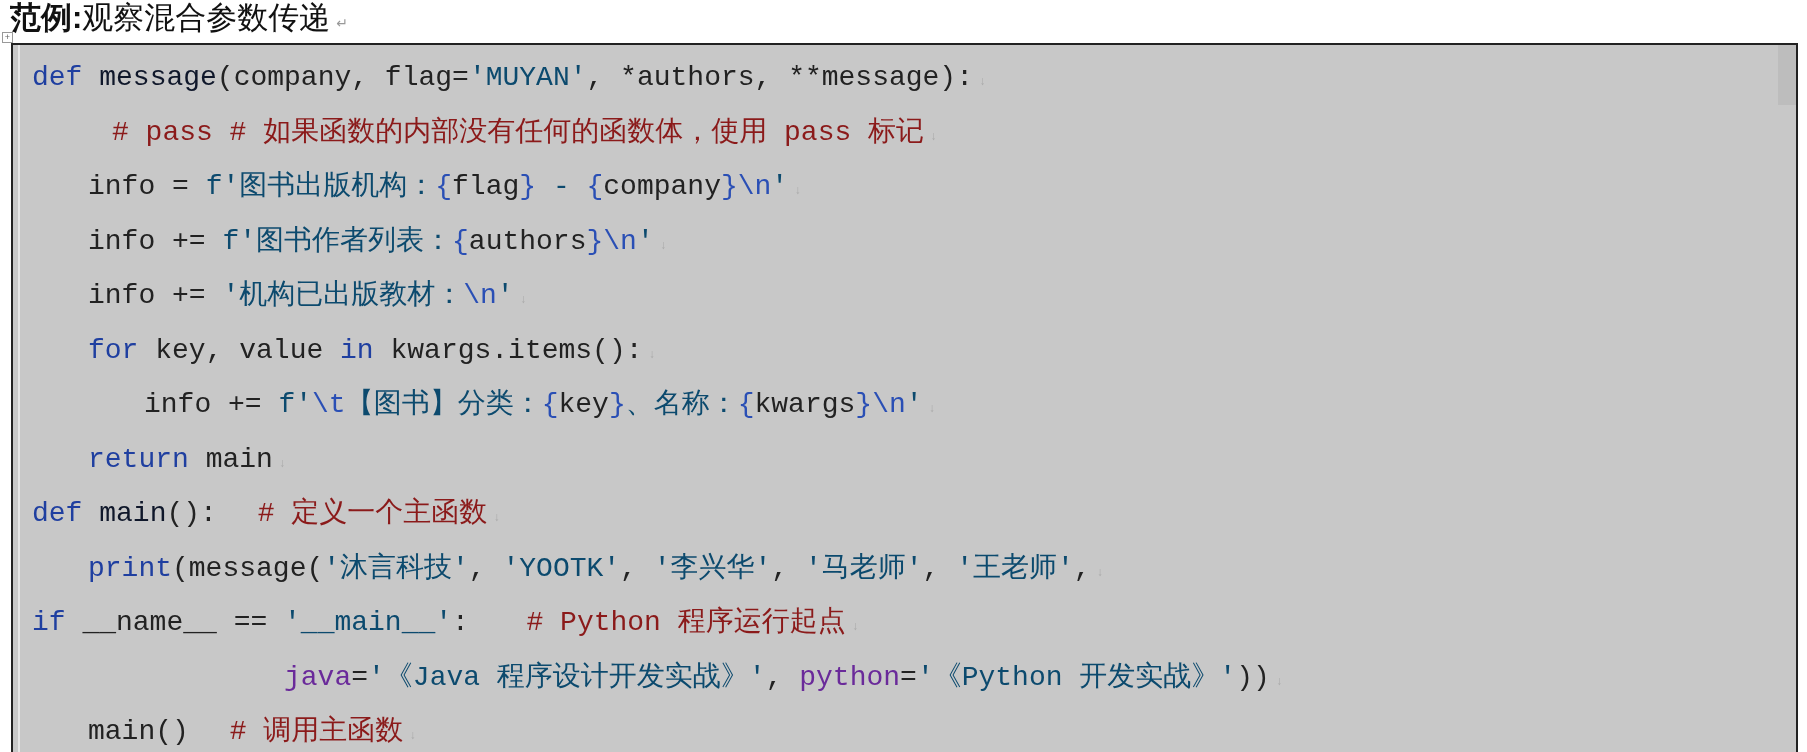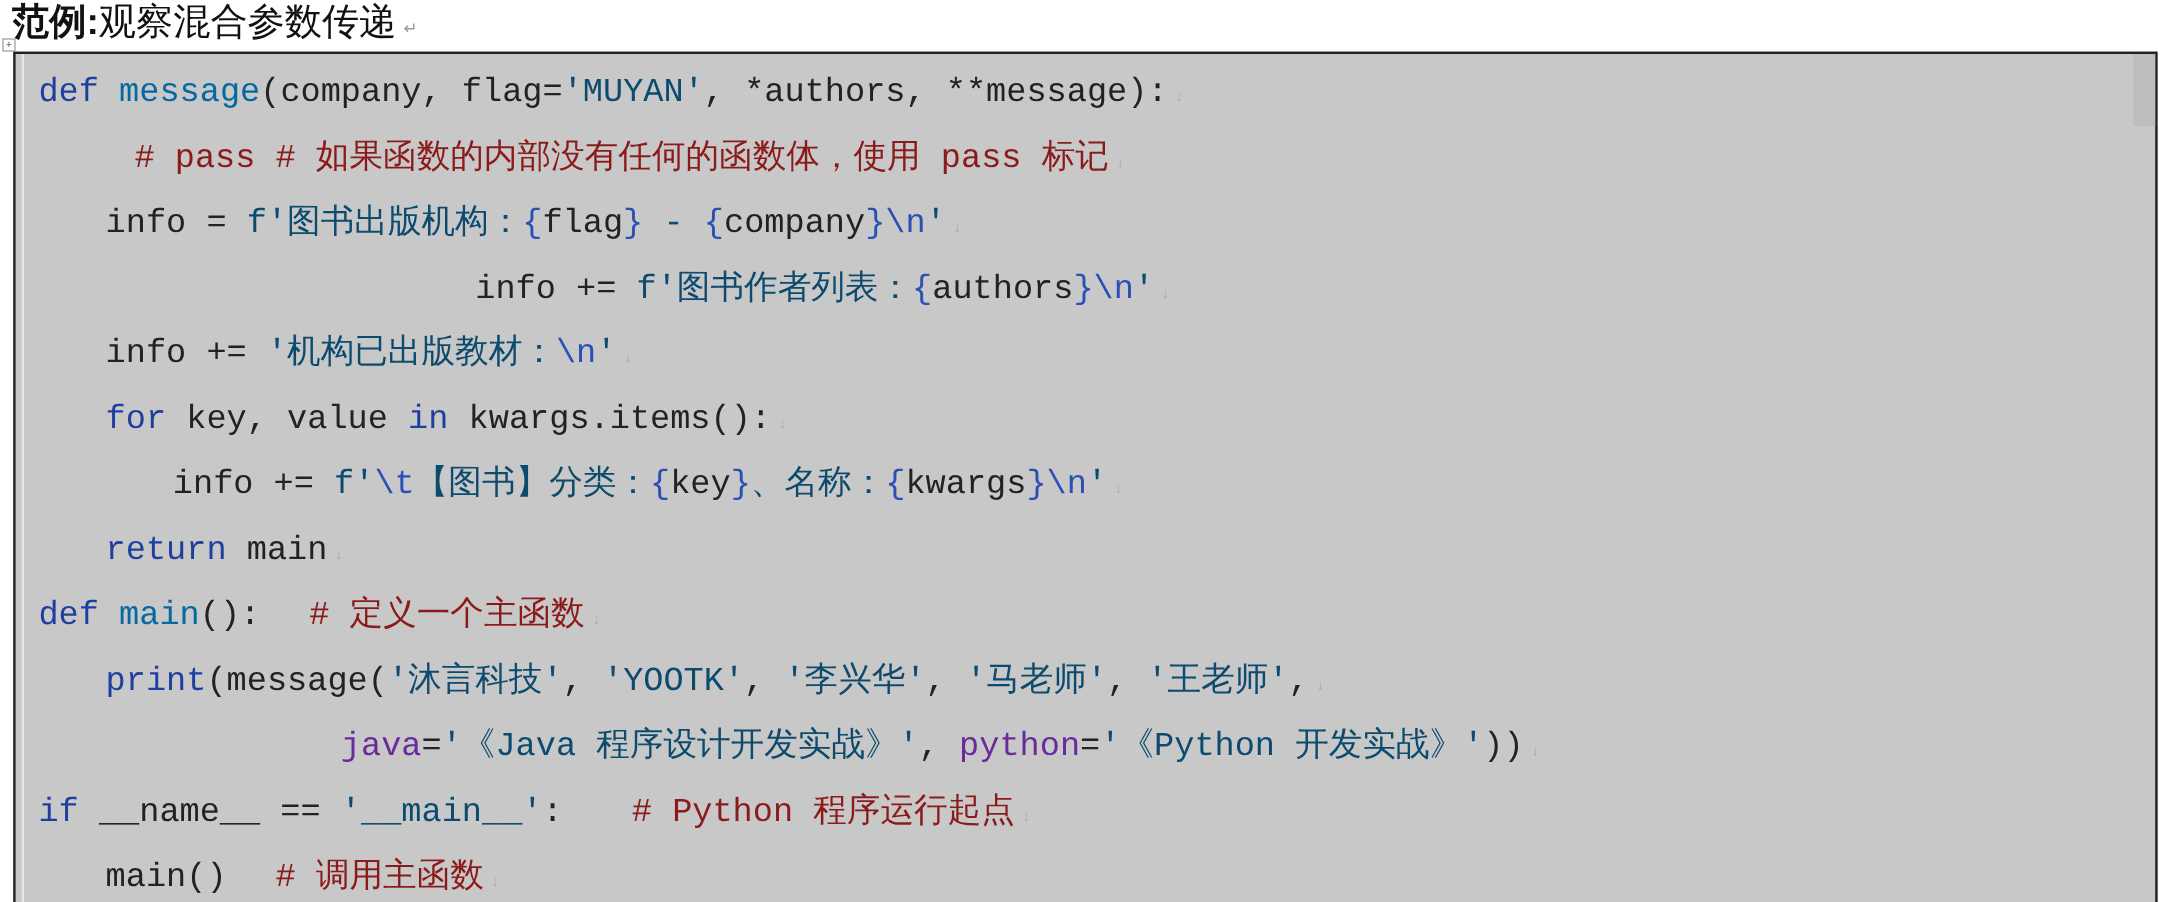--- a/index.html
+++ b/index.html
@@ -11,21 +11,21 @@
   .anchor { position: absolute; left: 2px; top: 32px; width: 9px; height: 9px; border: 1px solid #999;
             font-size: 9px; line-height: 9px; text-align: center; color: #666; background: #fff; }
   .codebox { position: absolute; left: 11px; top: 43px; width: 1787px; height: 720px;
              background: #c8c8c8; border: 2px solid #222; box-sizing: border-box; }
   .codebox .innerline { position: absolute; left: 5px; top: 0; bottom: 0; width: 2px; background: #e6e6e6; }
   .codebox .scroll { position: absolute; right: 0; top: 0; width: 18px; height: 60px; background: #bdbdbd; }
   .code { position: absolute; left: 19px; top: 6px; font-family: "Liberation Mono", monospace;
           font-size: 28px; color: #222; }
   .ln { height: 54.5px; line-height: 54.5px; white-space: pre; }
   .kw { color: #1f3fa0; }
-  .fn { color: #0369a1; }
+  .fn { color: #0f172a; }
   .str { color: #0c4a6e; }
   .cm { color: #8b1a1a; margin-left: 24px; }
   .br { color: #2a4fb5; }
   .pu { color: #6a2a9a; }
   .pm { color: #aaa; font-size: 12px; margin-left: 6px; }
 </style>
 </head>
 <body>
 
 <div class="title">
@@ -34,24 +34,24 @@
 
 <div class="anchor">+</div>
 
 <div class="codebox">
   <div class="innerline"></div>
   <div class="scroll"></div>
   <div class="code" id="code">
       <div class="ln" style="padding-left: 0px;"><span class="kw">def </span><span class="fn">message</span><span>(company, flag=</span><span class="str">'MUYAN'</span><span>, *authors, **message):</span><span class="pm">↓</span></div>
       <div class="ln" style="padding-left: 56px;"><span class="cm"># pass # 如果函数的内部没有任何的函数体，使用 pass 标记</span><span class="pm">↓</span></div>
       <div class="ln" style="padding-left: 56px;"><span>info = </span><span class="str">f'图书出版机构：</span><span class="br">{</span><span>flag</span><span class="br">}</span><span class="str"> - </span><span class="br">{</span><span>company</span><span class="br">}\n</span><span class="str">'</span><span class="pm">↓</span></div>
-      <div class="ln" style="padding-left: 56px; text-align: center;"><span>info += </span><span class="str">f'图书作者列表：</span><span class="br">{</span><span>authors</span><span class="br">}\n</span><span class="str">'</span><span class="pm">↓</span></div>
+      <div class="ln" style="padding-left: 56px;"><span>info += </span><span class="str">f'图书作者列表：</span><span class="br">{</span><span>authors</span><span class="br">}\n</span><span class="str">'</span><span class="pm">↓</span></div>
       <div class="ln" style="padding-left: 56px;"><span>info += </span><span class="str">'机构已出版教材：</span><span class="br">\n</span><span class="str">'</span><span class="pm">↓</span></div>
       <div class="ln" style="padding-left: 56px;"><span class="kw">for</span><span> key, value </span><span class="kw">in</span><span> kwargs.items():</span><span class="pm">↓</span></div>
       <div class="ln" style="padding-left: 112px;"><span>info += </span><span class="str">f'</span><span class="br">\t</span><span class="str">【图书】分类：</span><span class="br">{</span><span>key</span><span class="br">}</span><span class="str">、名称：</span><span class="br">{</span><span>kwargs</span><span class="br">}\n</span><span class="str">'</span><span class="pm">↓</span></div>
       <div class="ln" style="padding-left: 56px;"><span class="kw">return</span><span> main</span><span class="pm">↓</span></div>
       <div class="ln" style="padding-left: 0px;"><span class="kw">def </span><span class="fn">main</span><span>(): </span><span class="cm"># 定义一个主函数</span><span class="pm">↓</span></div>
       <div class="ln" style="padding-left: 56px;"><span class="kw">print</span><span>(message(</span><span class="str">'沐言科技'</span><span>, </span><span class="str">'YOOTK'</span><span>, </span><span class="str">'李兴华'</span><span>, </span><span class="str">'马老师'</span><span>, </span><span class="str">'王老师'</span><span>,</span><span class="pm">↓</span></div>
+      <div class="ln" style="padding-left: 0px;"><span class="kw">if</span><span> __name__ == </span><span class="str">'__main__'</span><span>:  </span><span class="cm"># Python 程序运行起点</span><span class="pm">↓</span></div>
       <div class="ln" style="padding-left: 252px;"><span class="pu">java</span><span>=</span><span class="str">'《Java 程序设计开发实战》'</span><span>, </span><span class="pu">python</span><span>=</span><span class="str">'《Python 开发实战》'</span><span>))</span><span class="pm">↓</span></div>
-      <div class="ln" style="padding-left: 0px;"><span class="kw">if</span><span> __name__ == </span><span class="str">'__main__'</span><span>:  </span><span class="cm"># Python 程序运行起点</span><span class="pm">↓</span></div>
       <div class="ln" style="padding-left: 56px;"><span>main() </span><span class="cm"># 调用主函数</span><span class="pm">↓</span></div>
     </div>
 </div>
 
 </body></html>

